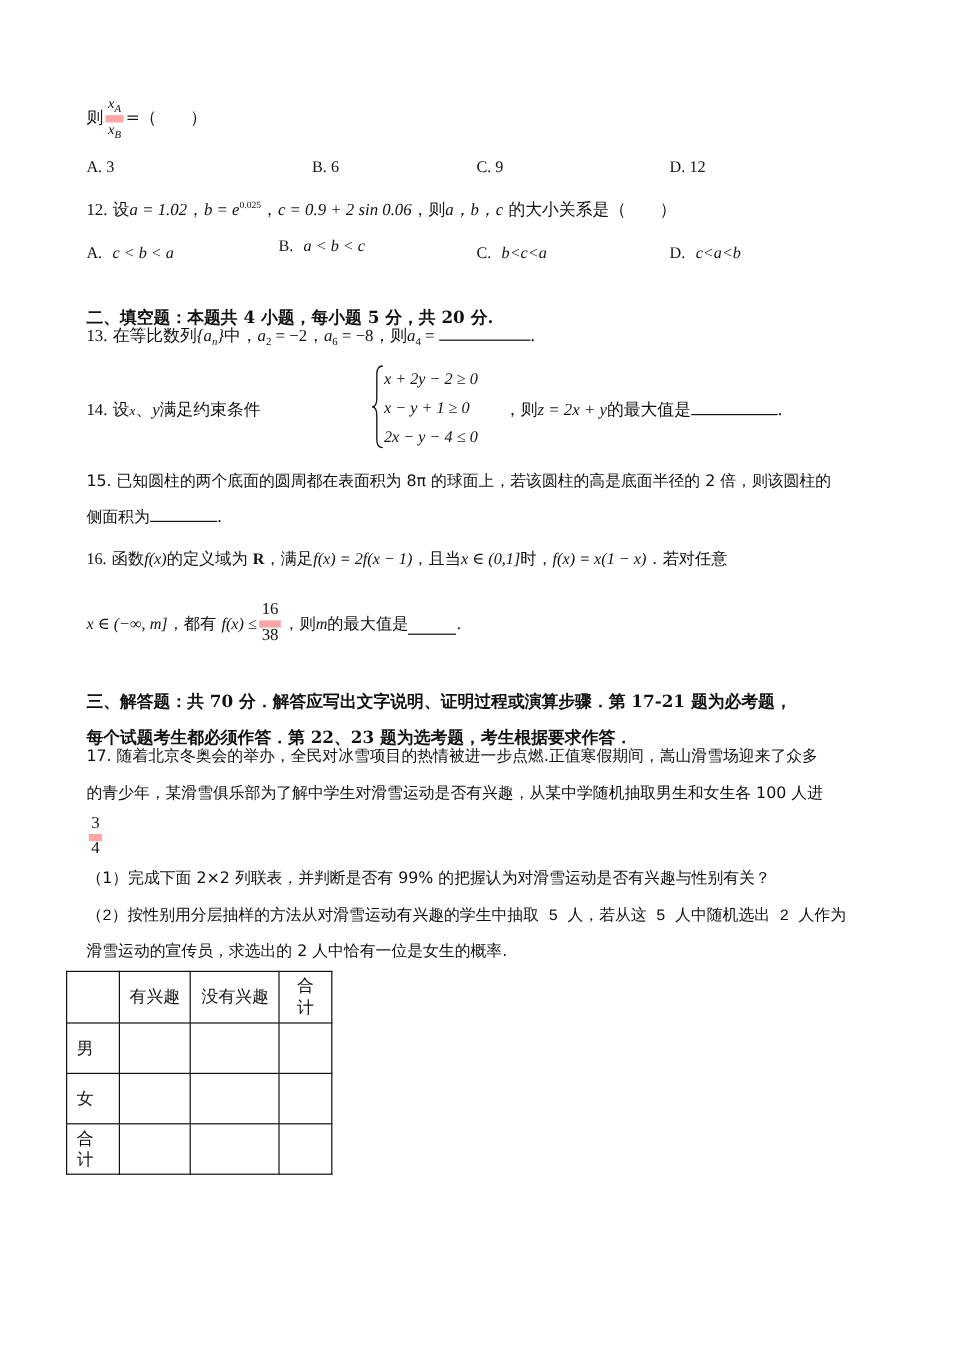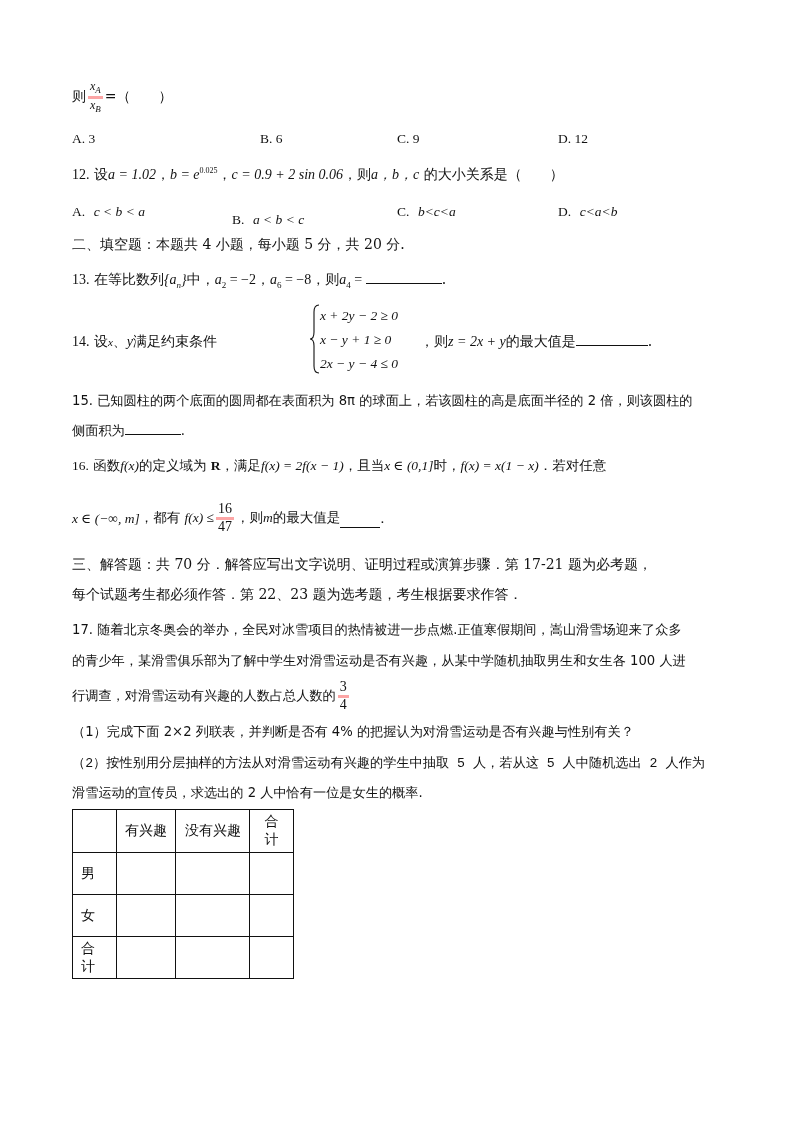--- a/index.html
+++ b/index.html
@@ -6,34 +6,34 @@
   body {
     width: 794px; height: 1123px; position: relative; overflow: hidden;
     font-family: "DejaVu Serif", "Liberation Serif", serif;
     color: #111; font-size: 13.5px;
   }
   .abs { position: absolute; white-space: nowrap; }
   .m { font-family: "Liberation Serif", "DejaVu Serif", serif; font-style: italic; }
   .r { font-family: "Liberation Serif", "DejaVu Serif", serif; font-style: normal; text-align: center; }
   .bold { font-weight: bold; }
   .frac { display: inline-flex; flex-direction: column; align-items: center; vertical-align: middle; line-height: 1.05; margin: 0 2px; }
-  .frac .num { border-bottom: 3px solid #fca5a5; padding: 0 2px; }
+  .frac .num { border-bottom: 6px solid #fca5a5; padding: 0 2px; }
   .frac .den { padding: 0 2px; }
   .blank { display: inline-block; border-bottom: 1px solid #111; height: 12px; vertical-align: baseline; }
   .opt { position: absolute; white-space: nowrap; }
   .brace { position: absolute; left: 310px; top: 304px; width: 10px; height: 70px; }
   .sys-line { position: absolute; left: 320px; white-space: nowrap; }
-  table.ctab { position: absolute; left: 72px; top: 809px; border-collapse: collapse; }
+  table.ctab { position: absolute; left: 55px; top: 809px; border-collapse: collapse; }
   table.ctab td { border: 1.3px solid #111; height: 41px; font-size: 14px; padding: 0 8px; font-family: "DejaVu Sans", "Liberation Sans", sans-serif; }
   table.ctab td.c0 { width: 27px; }
   table.ctab td.c1 { width: 42px; text-align: center; }
   table.ctab td.c2 { width: 57px; text-align: right; }
   table.ctab td.c3 { width: 27px; text-align: center; }
   table.ctab tr:first-child td { height: 42px; }
-  .section { font-family: "DejaVu Serif", "Liberation Serif", serif; font-weight: normal; font-size: 14px; }
+  .section { font-family: "DejaVu Serif", "Liberation Serif", serif; font-weight: bold; font-size: 14px; margin-top: 20px; }
 </style>
 </head>
 <body>
 
 <div class="abs" style="left:72px; top:80px; font-size:14px;">
   <span style="font-family:'DejaVu Sans',sans-serif;">则</span><span class="frac" style="font-size:12px;">
     <span class="num"><span class="m">x</span><sub class="m" style="font-size:9px;">A</sub></span>
     <span class="den"><span class="m">x</span><sub class="m" style="font-size:9px;">B</sub></span>
   </span><span style="font-family:'DejaVu Sans',sans-serif;">=（　　）</span>
 </div>
@@ -41,21 +41,21 @@
 <div class="opt r" style="left:232px; top:131px;margin-left:28px;">B. 6</div>
 <div class="opt r" style="left:397px; top:131px;">C. 9</div>
 <div class="opt r" style="left:558px; top:131px;">D. 12</div>
 
 <div class="abs" style="left:72px; top:166px; font-size:14px;">
   <span class="r">12.</span>
   <span style="font-family:'DejaVu Sans',sans-serif;">设</span><span class="m">a = 1.02</span><span>，</span><span class="m">b = e</span><sup class="r" style="font-size:8px;">0.025</sup><span>，</span><span class="m">c = 0.9 + 2 sin 0.06</span><span style="font-family:'DejaVu Sans',sans-serif;">，则</span><span class="m">a，b，c</span>
   <span style="font-family:'DejaVu Sans',sans-serif;">的大小关系是（　　）</span>
 </div>
 <div class="opt" style="left:72px; top:203px;"><span class="r">A.</span>&nbsp; <span class="m">c &lt; b &lt; a</span></div>
-<div class="opt" style="left:232px; top:211px;"><span class="r">B.</span>&nbsp; <span class="m">a &lt; b &lt; c</span></div>
+<div class="opt" style="left:232px; top:197px;"><span class="r">B.</span>&nbsp; <span class="m">a &lt; b &lt; c</span></div>
 <div class="opt" style="left:397px; top:203px;"><span class="r">C.</span>&nbsp; <span class="m">b&lt;c&lt;a</span></div>
 <div class="opt" style="left:558px; top:203px;"><span class="r">D.</span>&nbsp; <span class="m">c&lt;a&lt;b</span></div>
 
 <div class="abs section" style="left:72px; top:236px;">二、填空题：本题共 4 小题，每小题 5 分，共 20 分.</div>
 
 <div class="abs" style="left:72px; top:271px; font-size:14px;">
   <span class="r">13.</span>
   <span style="font-family:'DejaVu Sans',sans-serif;">在等比数列</span><span class="m">{a</span><sub class="m" style="font-size:9px;">n</sub><span class="m">}</span><span style="font-family:'DejaVu Sans',sans-serif;">中，</span><span class="m">a</span><sub class="r" style="font-size:9px;">2</sub><span class="r"> = −2</span><span>，</span><span class="m">a</span><sub class="r" style="font-size:9px;">6</sub><span class="r"> = −8</span><span style="font-family:'DejaVu Sans',sans-serif;">，则</span><span class="m">a</span><sub class="r" style="font-size:9px;">4</sub><span class="r"> = </span><span class="blank" style="width:76px;"></span><span>.</span>
 </div>
 
@@ -79,38 +79,37 @@
 </div>
 
 <div class="abs" style="left:72px; top:457px; font-size:13.5px;">
   <span class="r">16.</span>
   <span style="font-family:'DejaVu Sans',sans-serif;">函数</span><span class="m">f(x)</span><span style="font-family:'DejaVu Sans',sans-serif;">的定义域为</span> <span class="r bold">R</span><span style="font-family:'DejaVu Sans',sans-serif;">，满足</span><span class="m">f(x) = 2f(x − 1)</span><span style="font-family:'DejaVu Sans',sans-serif;">，且当</span><span class="m">x ∈ (0,1]</span><span style="font-family:'DejaVu Sans',sans-serif;">时，</span><span class="m">f(x) = x(1 − x)</span><span style="font-family:'DejaVu Sans',sans-serif;">．若对任意</span>
 </div>
 <div class="abs" style="left:72px; top:502px; font-size:13.5px; display:flex; align-items:center;">
   <span class="m">x ∈ (−∞, m]</span><span style="font-family:Liberation Mono, monospace;">，都有</span>&nbsp;<span class="m">f(x) ≤</span>
   <span class="frac r" style="font-size:14px;">
     <span class="num">16</span>
-    <span class="den">47</span>
+    <span class="den">38</span>
   </span>
   <span style="font-family:'DejaVu Sans',sans-serif;">，则</span><span class="m">m</span><span style="font-family:'DejaVu Sans',sans-serif;">的最大值是</span><span class="blank" style="width:40px; margin-top:6px;"></span><span>.</span>
 </div>
 
 <div class="abs section" style="left:72px; top:556px;">三、解答题：共 70 分．解答应写出文字说明、证明过程或演算步骤．第 17-21 题为必考题，</div>
 <div class="abs section" style="left:72px; top:586px;">每个试题考生都必须作答．第 22、23 题为选考题，考生根据要求作答．</div>
 
 <div class="abs" style="left:72px; top:621px; font-family:'DejaVu Sans',sans-serif; font-size:13.2px;">17. 随着北京冬奥会的举办，全民对冰雪项目的热情被进一步点燃.正值寒假期间，嵩山滑雪场迎来了众多</div>
 <div class="abs" style="left:72px; top:652px; font-family:'DejaVu Sans',sans-serif; font-size:13.2px;">的青少年，某滑雪俱乐部为了解中学生对滑雪运动是否有兴趣，从某中学随机抽取男生和女生各 100 人进</div>
 <div class="abs" style="left:72px; top:680px; font-family:'DejaVu Sans',sans-serif; font-size:13.2px; display:flex; align-items:center;">
-  <span>行调查，对滑雪运动有兴趣的人数占总人数的</span>
   <span class="frac r" style="font-size:14px;">
     <span class="num">3</span>
     <span class="den">4</span>
   </span>
 </div>
-<div class="abs" style="left:72px; top:723px; font-family:'DejaVu Sans',sans-serif; font-size:13.2px;">（1）完成下面 2×2 列联表，并判断是否有 4% 的把握认为对滑雪运动是否有兴趣与性别有关？</div>
+<div class="abs" style="left:72px; top:723px; font-family:'DejaVu Sans',sans-serif; font-size:13.2px;">（1）完成下面 2×2 列联表，并判断是否有 99% 的把握认为对滑雪运动是否有兴趣与性别有关？</div>
 <div class="abs" style="left:72px; top:754px; font-family:Liberation Mono, monospace; font-size:13.2px;">（2）按性别用分层抽样的方法从对滑雪运动有兴趣的学生中抽取 5 人，若从这 5 人中随机选出 2 人作为</div>
 <div class="abs" style="left:72px; top:784px; font-family:'DejaVu Sans',sans-serif; font-size:13.2px;">滑雪运动的宣传员，求选出的 2 人中恰有一位是女生的概率.</div>
 
 <table class="ctab">
   <tbody>
       <tr>
     <td class="c0"></td>
     <td class="c1">有兴趣</td>
     <td class="c2">没有兴趣</td>
     <td class="c3">合计</td>

